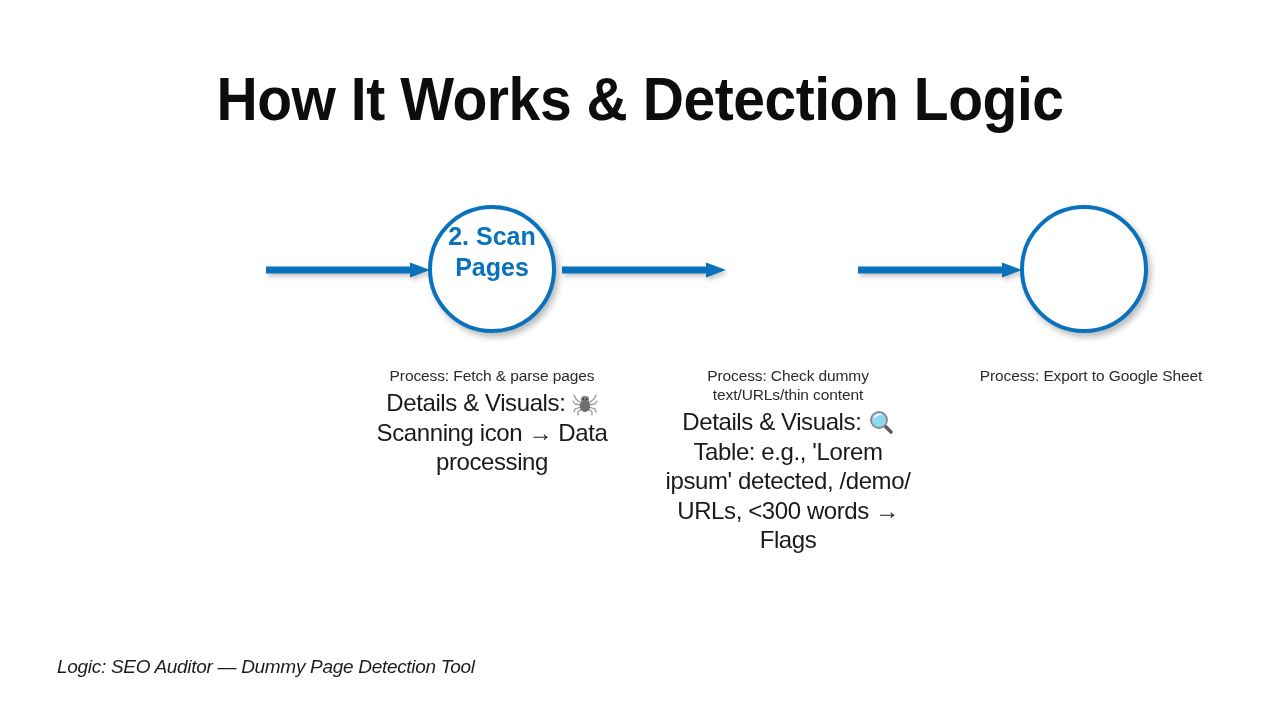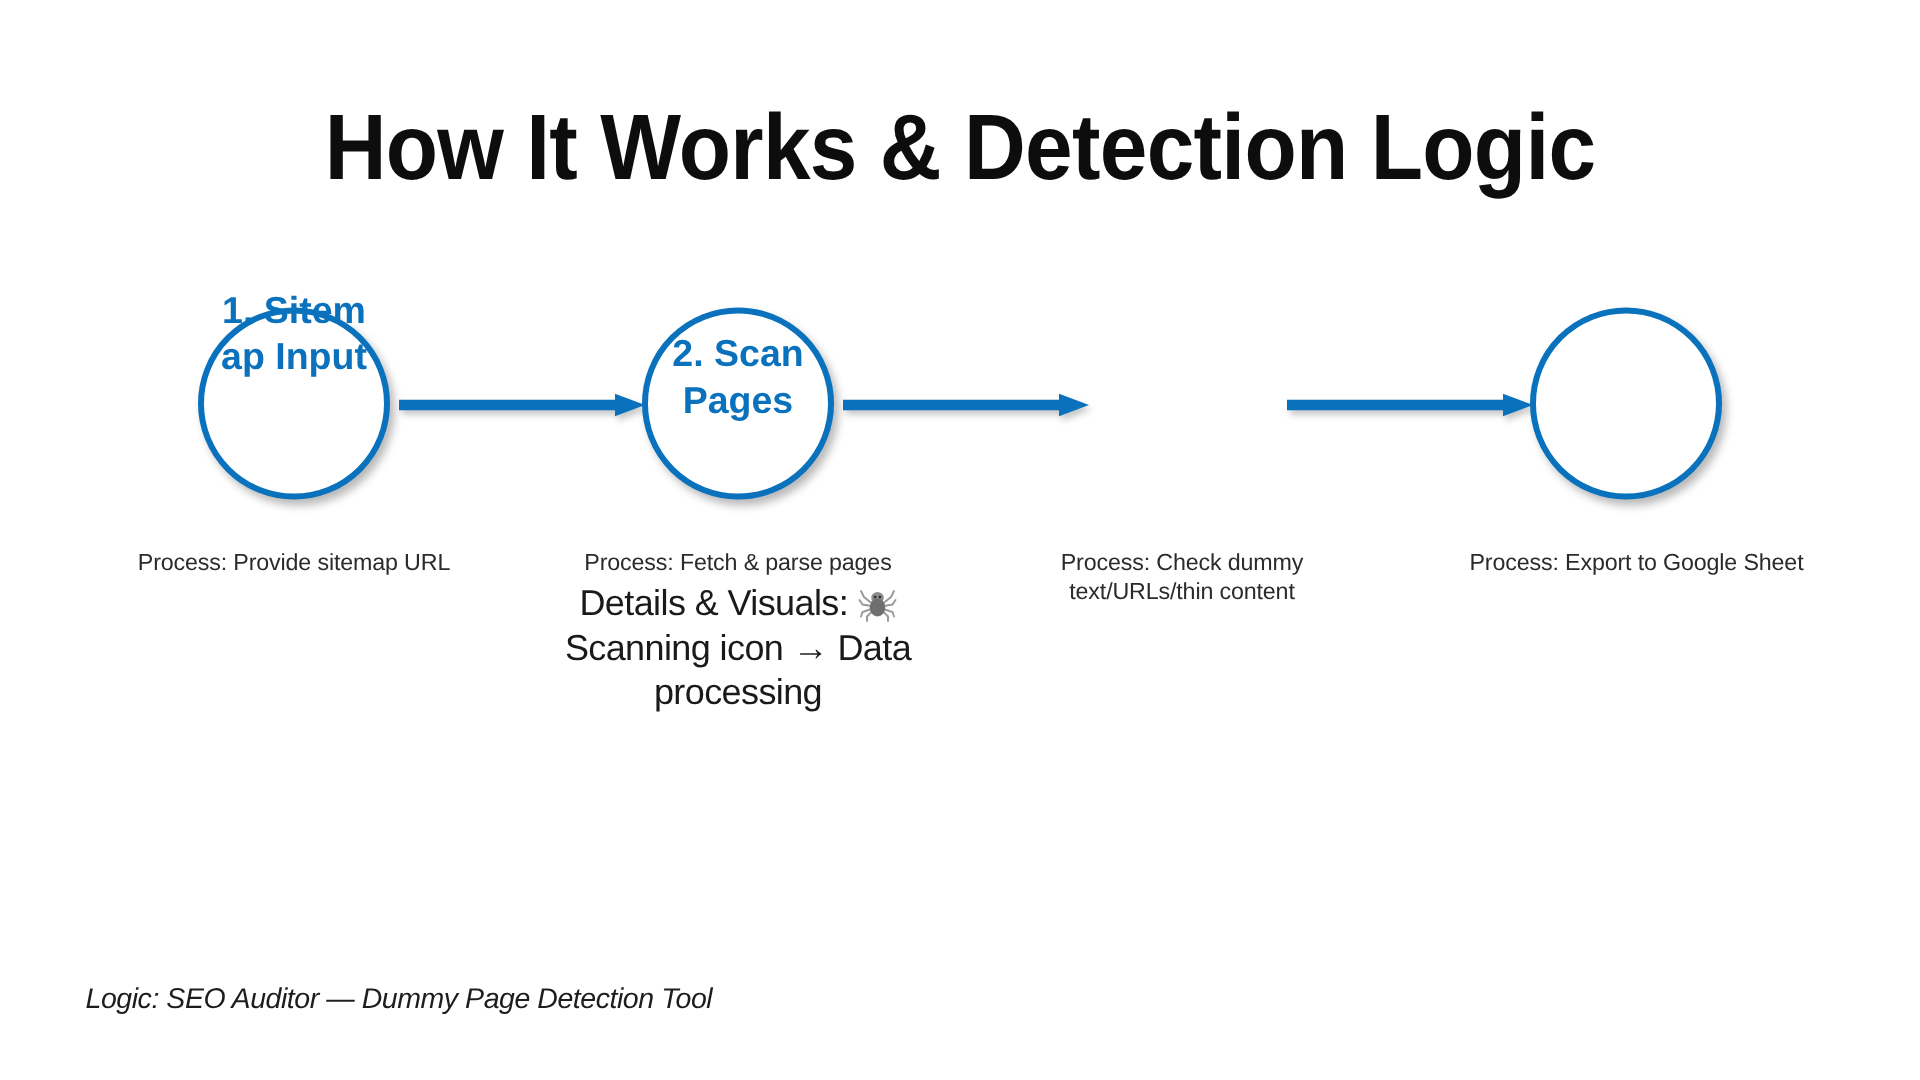--- a/index.html
+++ b/index.html
@@ -191,24 +191,20 @@
     letter-spacing: -0.3px;
   }
 </style>
 </head>
 <body>
 
 <div class="slide-title">How It Works &amp; Detection Logic</div>
 
 <div class="flow">
 
-  <div class="node" style="left:132px;">
-    <div class="node-circle"></div>
-    <div class="node-label tall">1. Sitemap Input</div>
-  </div>
 
   <div class="connector" style="left:266px; width:164px;">
     <svg width="164" height="16" viewBox="0 0 164 16">
       <rect x="0" y="4.5" width="146" height="7" fill="#0a72bd"></rect>
       <polygon points="144,0.5 164,8 144,15.5" fill="#0a72bd"></polygon>
     </svg>
   </div>
 
   <div class="node" style="left:428px;">
     <div class="node-circle"></div>
@@ -231,21 +227,20 @@
   </div>
 
   <div class="node" style="left:1020px;">
     <div class="node-circle"></div>
   </div>
 </div>
 
 <div class="captions">
 
   <div class="col" style="left:56px; width:280px;">
-    <div class="process-line">Process: Provide sitemap URL</div>
   </div>
 
   <div class="col" style="left:352px; width:280px;">
     <div class="process-line">Process: Fetch &amp; parse pages</div>
     <div class="details-line">
       <span>Details &amp; Visuals: </span><span class="emoji ico-spider">
         <svg width="26" height="24" viewBox="0 0 26 24">
           <g stroke="#9a9a9a" stroke-width="1.3" fill="none" stroke-linecap="round">
             <path d="M9,11 L4,7 L2,3"></path>
             <path d="M9,13 L3,12 L1,9"></path>
@@ -261,20 +256,30 @@
           <circle cx="11.4" cy="7" r="0.9" fill="#2b2b2b"></circle>
           <circle cx="14.6" cy="7" r="0.9" fill="#2b2b2b"></circle>
         </svg>
       </span>
       <span>Scanning icon → Data processing</span>
     </div>
   </div>
 
   <div class="col" style="left:660px; width:256px;">
     <div class="process-line">Process: Check dummy text/URLs/thin content</div>
+    <div class="details-line">
+      <span>Details &amp; Visuals: </span><span class="emoji ico-glass">
+        <svg width="26" height="26" viewBox="0 0 26 26">
+          <line x1="16" y1="16" x2="23" y2="23" stroke="#5b5b5b" stroke-width="3.6" stroke-linecap="round"></line>
+          <circle cx="11" cy="11" r="8" fill="#8fd8f2" stroke="#8a8a8a" stroke-width="1.8"></circle>
+          <path d="M6.5,8.5 A6,6 0 0 1 13,5.5" stroke="#ffffff" stroke-width="1.6" fill="none" stroke-linecap="round" opacity="0.85"></path>
+        </svg>
+      </span>
+      <span>Table: e.g., 'Lorem ipsum' detected, /demo/ URLs, &lt;300 words → Flags</span>
+    </div>
   </div>
 
   <div class="col" style="left:956px; width:270px;">
     <div class="process-line">Process: Export to Google Sheet</div>
   </div>
 </div>
 
 <div class="source">Logic: SEO Auditor — Dummy Page Detection Tool</div>
 
 </body></html>

